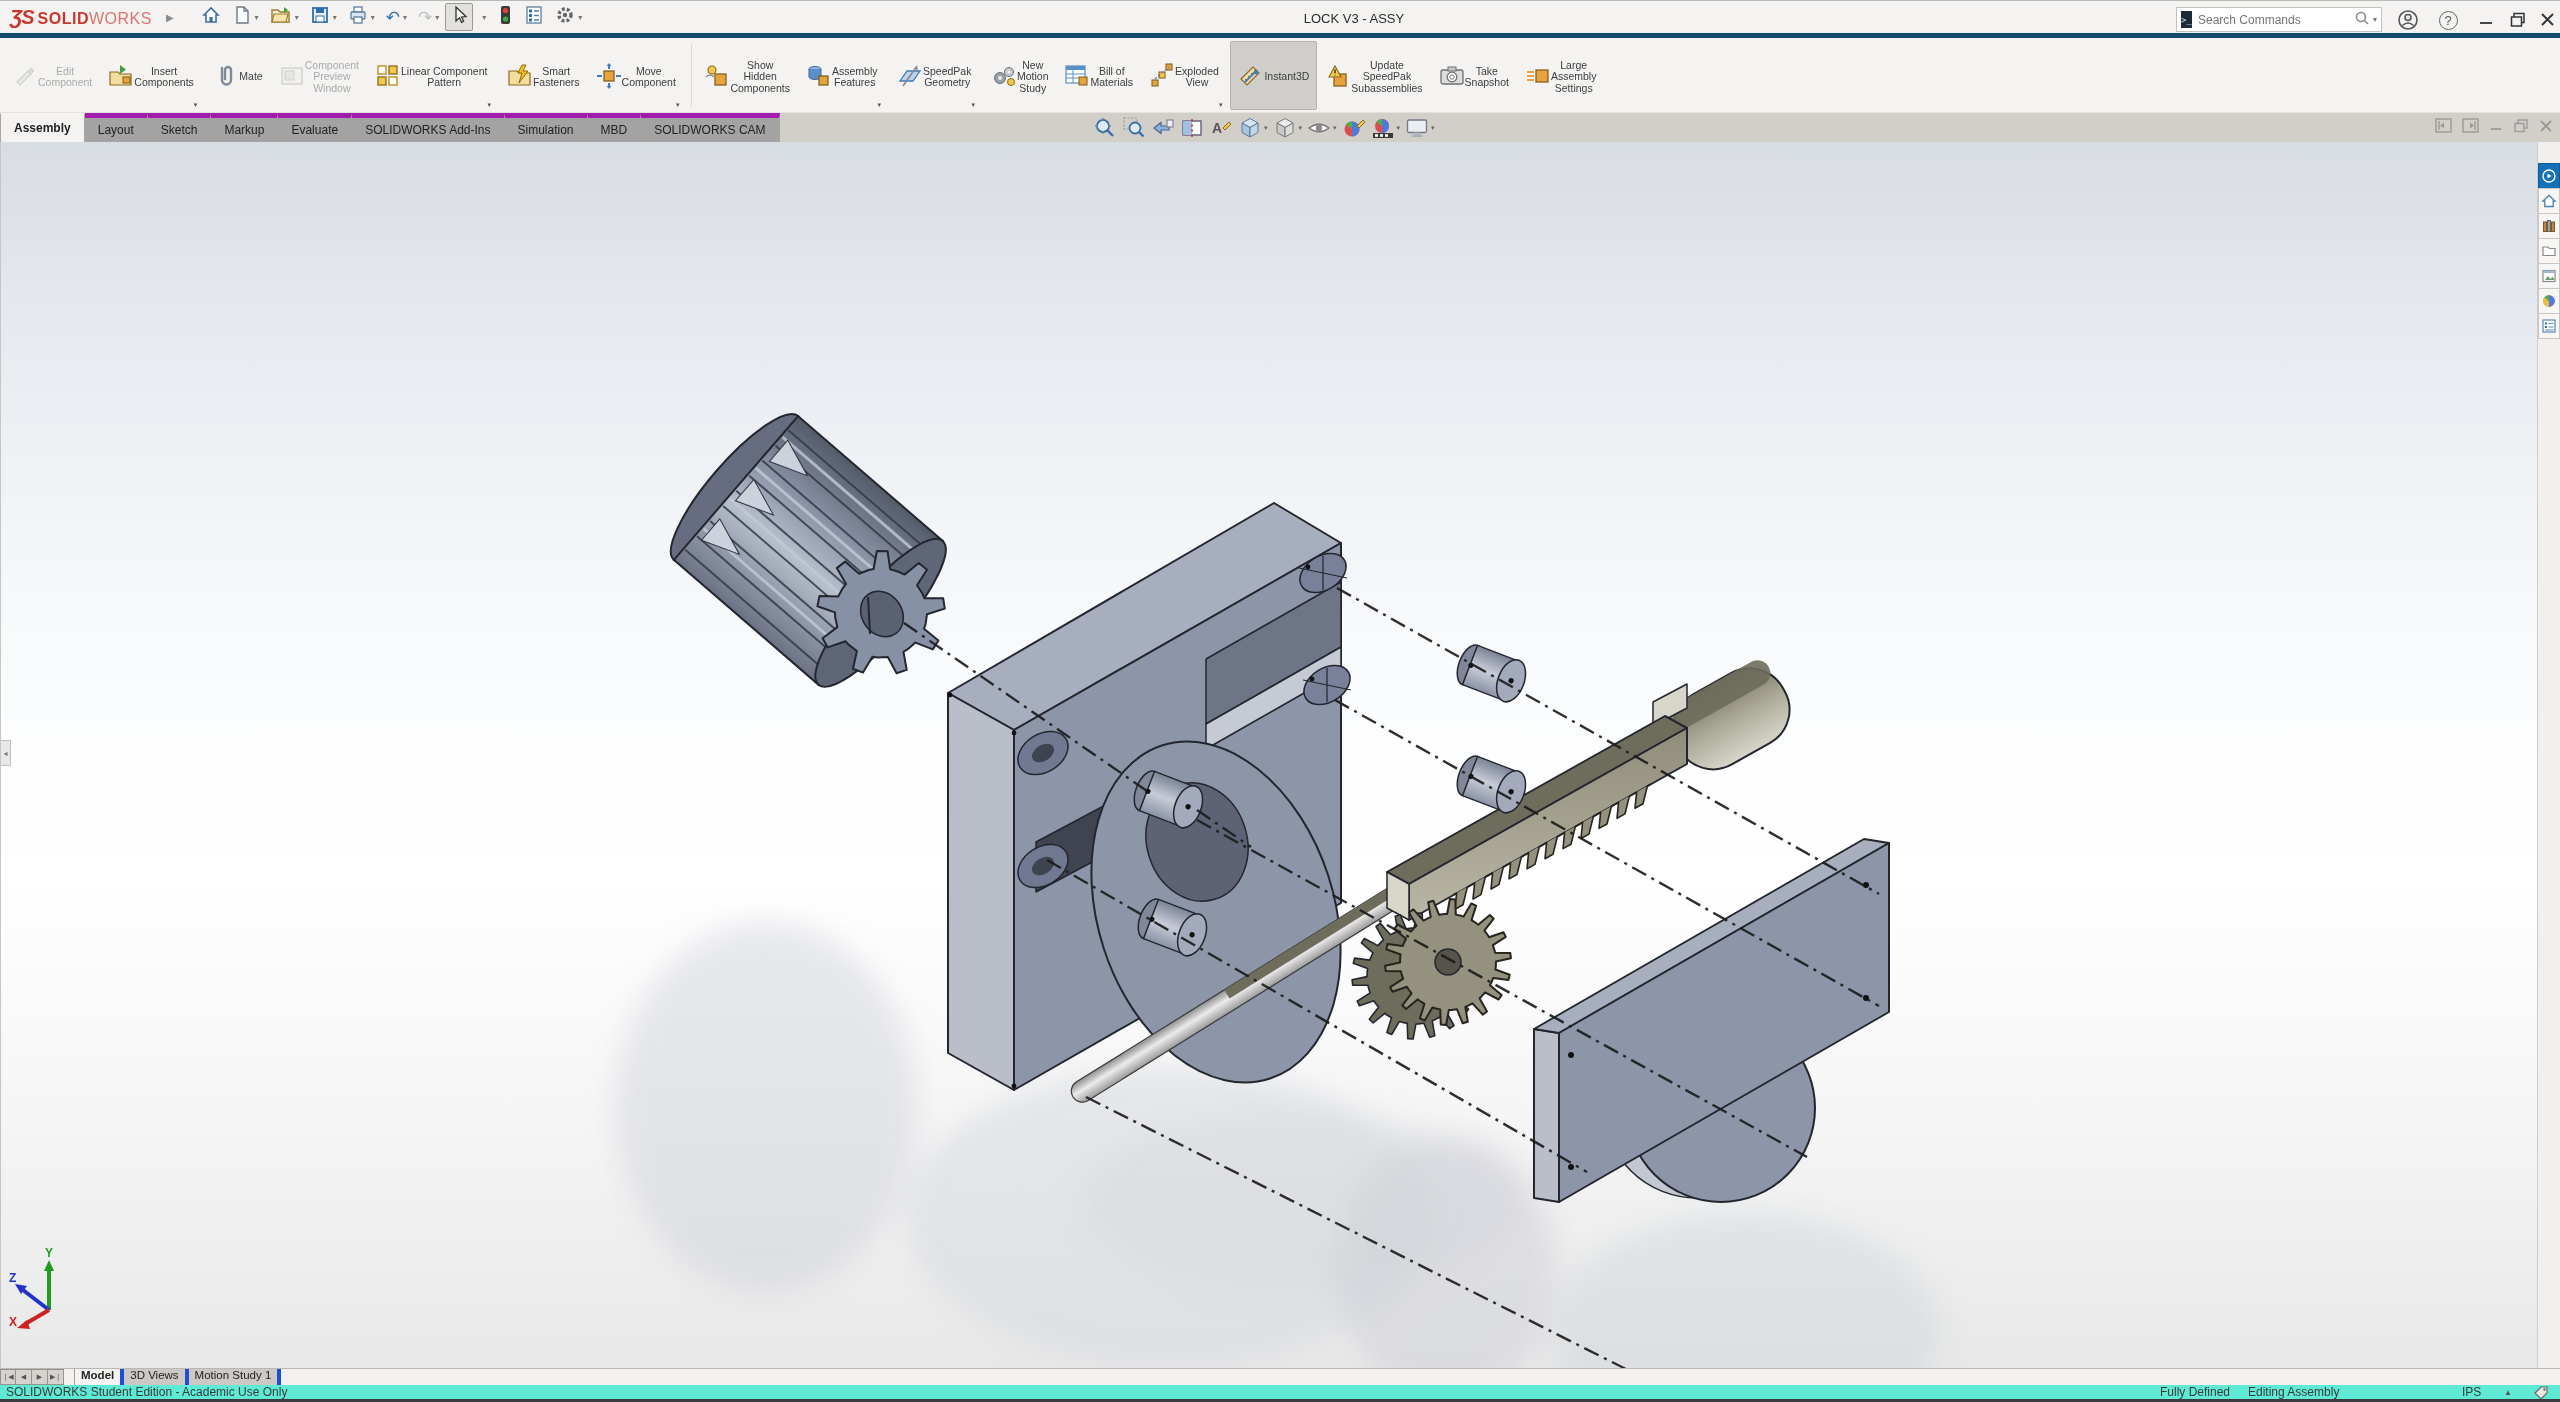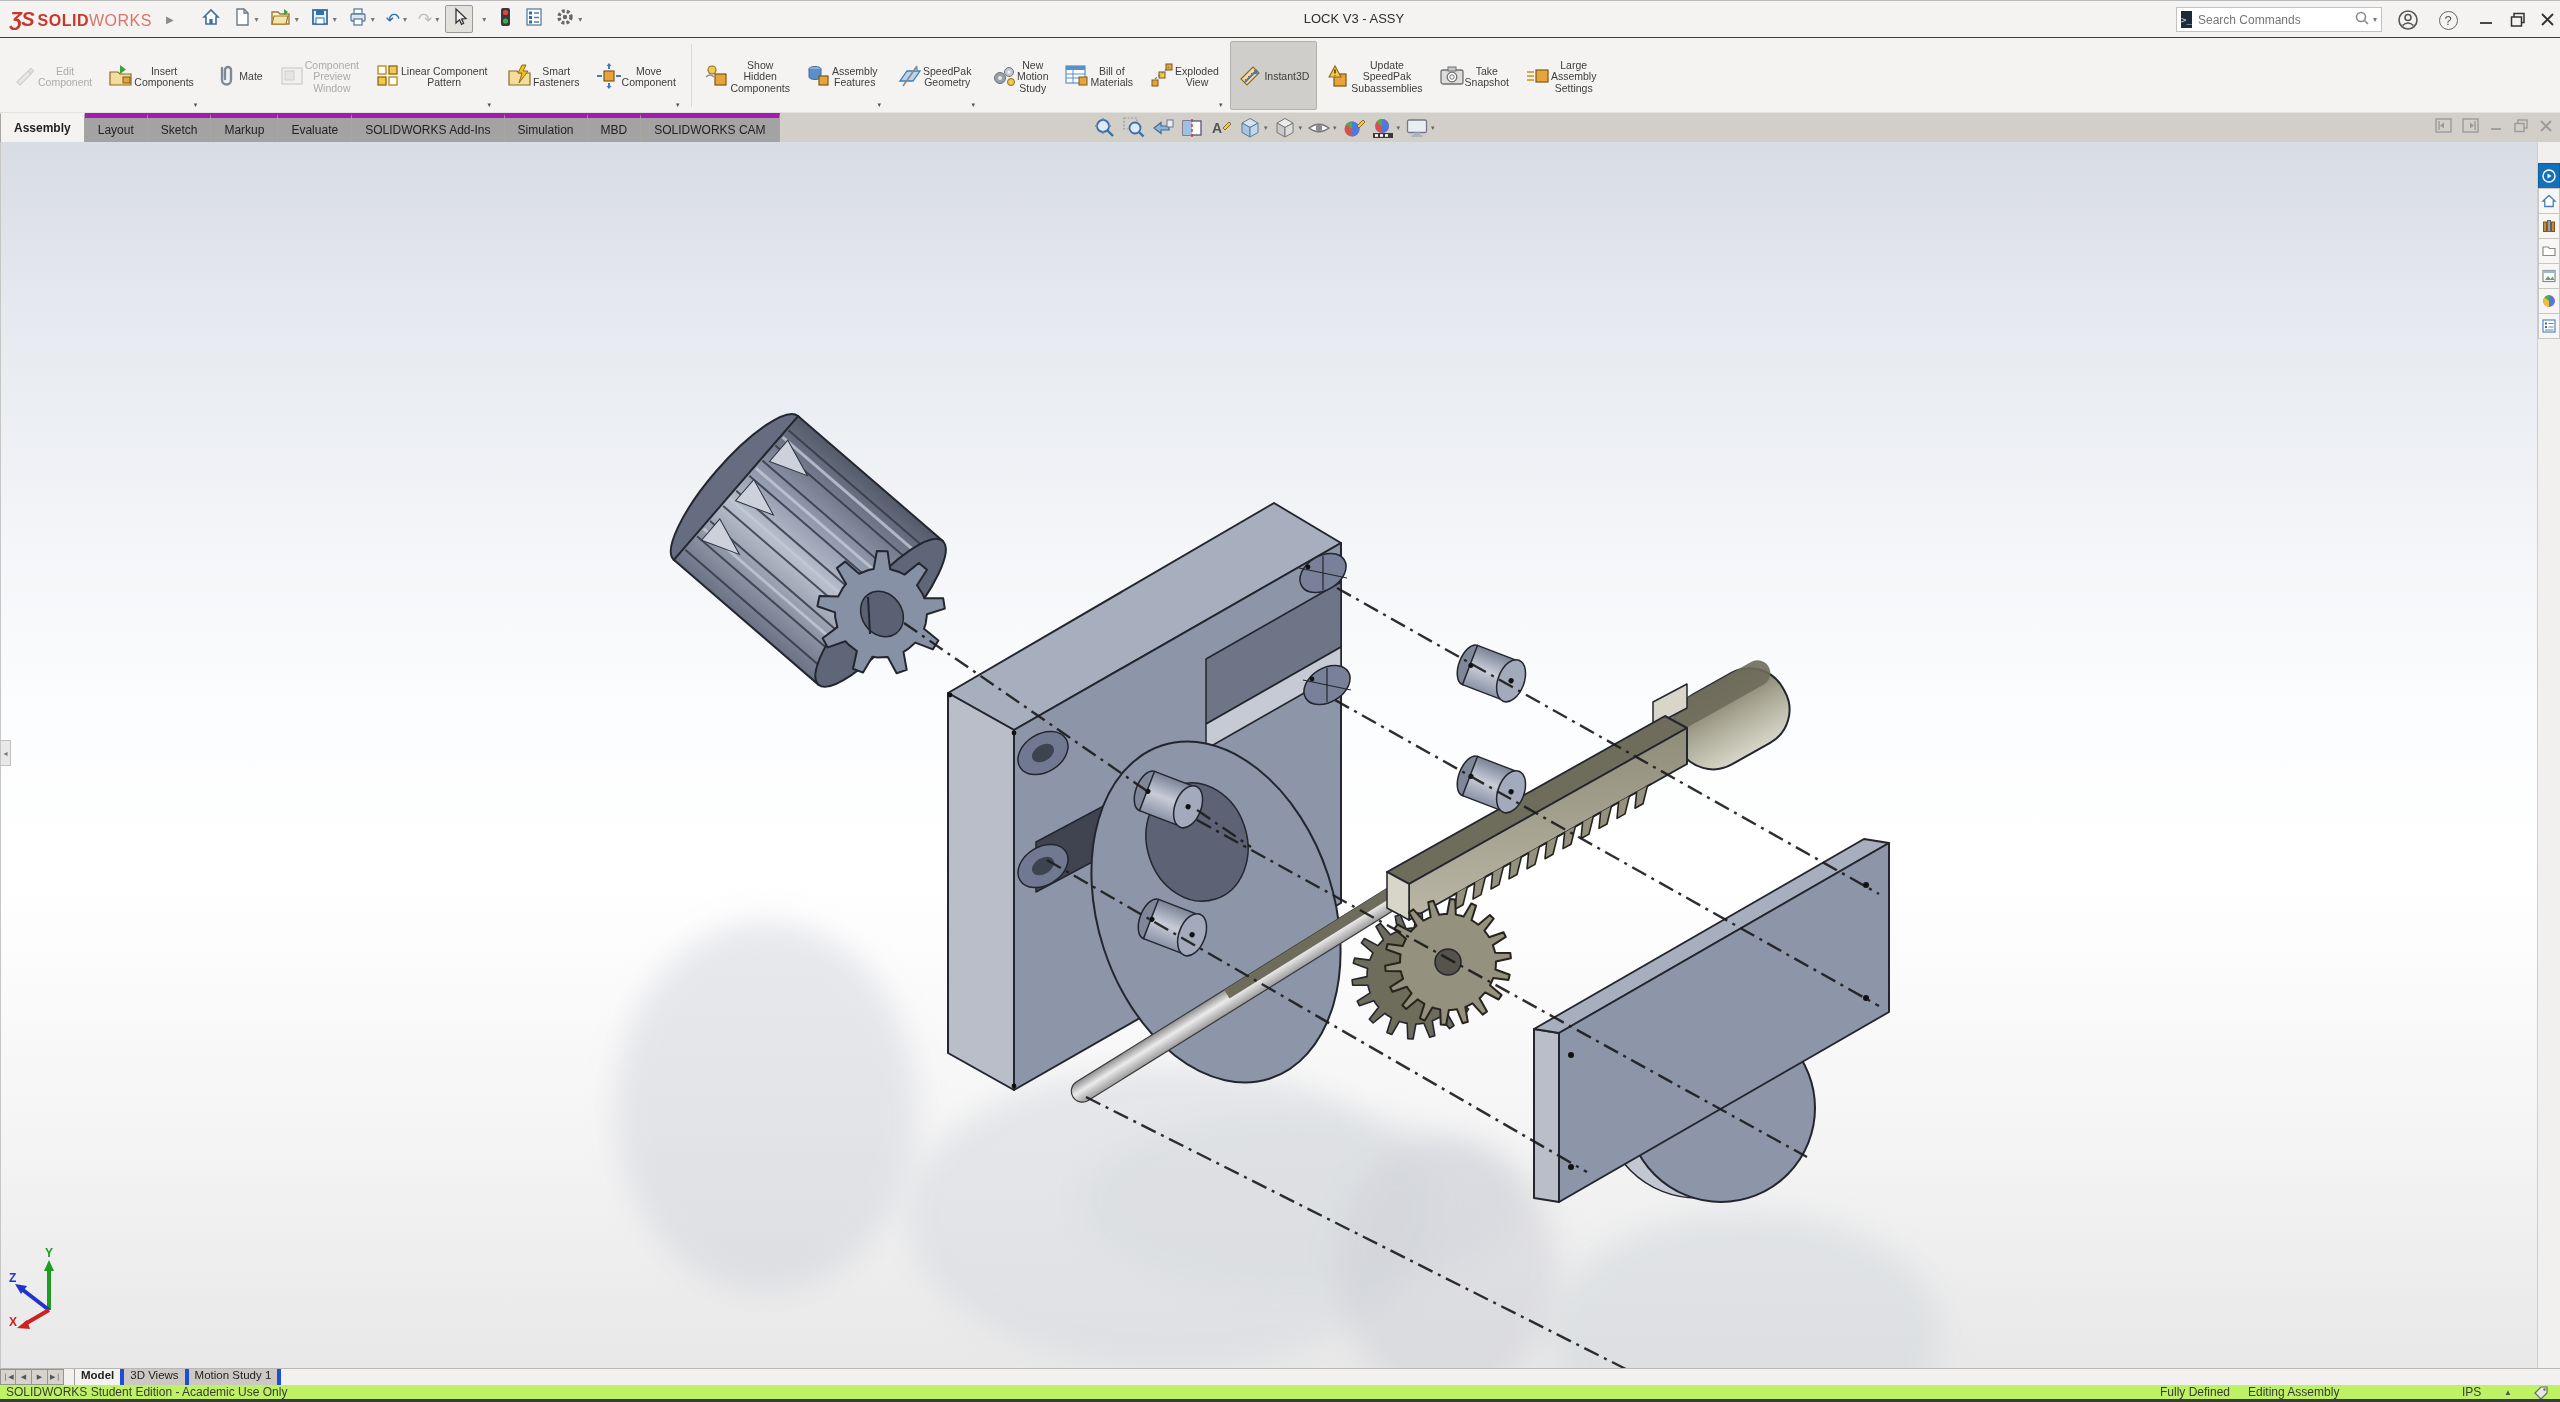--- a/index.html
+++ b/index.html
@@ -1,18 +1,18 @@
 <!DOCTYPE html>
 <html><head>
 <meta charset="utf-8">
 <style>
   *{box-sizing:border-box;margin:0;padding:0}
   html,body{width:2560px;height:1402px;overflow:hidden;font-family:"Liberation Sans",sans-serif;background:#fff}
   
-  .titlebar{height:38px;background:#f4f3f1;border-top:1px solid #b9b9b9;border-bottom:1px solid #0c4a6e;position:relative;display:flex;align-items:center}
+  .titlebar{height:38px;background:#f4f3f1;border-top:1px solid #b9b9b9;border-bottom:5px solid #0c4a6e;position:relative;display:flex;align-items:center}
   .logo{display:flex;align-items:baseline;margin-left:10px;cursor:default}
   .logo .mark{font-size:20px;font-weight:bold;font-style:italic;color:#c8372c;letter-spacing:-1px;margin-right:4px}
   .logo .solid{font-size:16px;font-weight:bold;color:#c8372c;letter-spacing:.5px}
   .logo .works{font-size:16px;color:#d8766e;letter-spacing:.5px}
   .logo-expand{color:#8a8a8a;font-size:10px;margin-left:14px}
   .qa{display:flex;align-items:center;margin-left:22px;gap:1px}
   .qbtn{height:28px;padding:0 4px;display:flex;align-items:center;justify-content:center;border-radius:2px;border:1px solid transparent}
   .qbtn .dd{font-size:8px;color:#777;margin-left:3px}
   .qbtn.selected{border:1px solid #9c9a96;background:#e2e1de}
   .glyph-undo{font-size:17px;color:#2f6fab;line-height:1}
@@ -56,21 +56,21 @@
   .tpcell.active{background:#1471b8;border-color:#0f5d99}
   .left-collapse{position:absolute;left:0;top:598px;width:10px;height:26px;background:#e9e8e6;border:1px solid #c2c0bc;border-left:none;display:flex;align-items:center;justify-content:center;font-size:8px;color:#777}
   .triad{position:absolute;left:6px;bottom:36px}
   
   .doctabs{height:17px;background:#f2f1ef;display:flex;align-items:stretch;border-top:1px solid #b9b7b3;font-size:11.5px}
   .navbtn{width:16px;display:flex;align-items:center;justify-content:center;background:#d6d3ce;border:1px solid #96948f;border-left:none;color:#555;font-size:7px}
   .navbtn:first-child{border-left:1px solid #96948f}
   .dtab{display:flex;padding:0 6px;background:#ccc9c4;border-right:4px solid #1d4ed8;color:#222}
   .dtab.active{background:#f4f3f1;font-weight:bold;border-left:1px solid #a19f9a}
   
-  .statusbar{height:14px;background:#bef264;position:relative;font-size:12px;color:#3a3a3a;display:flex;align-items:flex-start}
+  .statusbar{height:14px;background:#5eead4;position:relative;font-size:12px;color:#3a3a3a;display:flex;align-items:flex-start}
   .statusbar .edition{margin-left:6px}
   .st-abs{position:absolute;top:0;height:14px;display:flex;align-items:center}
   .bottomedge{height:3px;background:#3b3b3d}
 </style>
 </head>
 <body>
 
 <div class="titlebar">
   <div class="logo">
     <span class="mark">ƷS</span>

